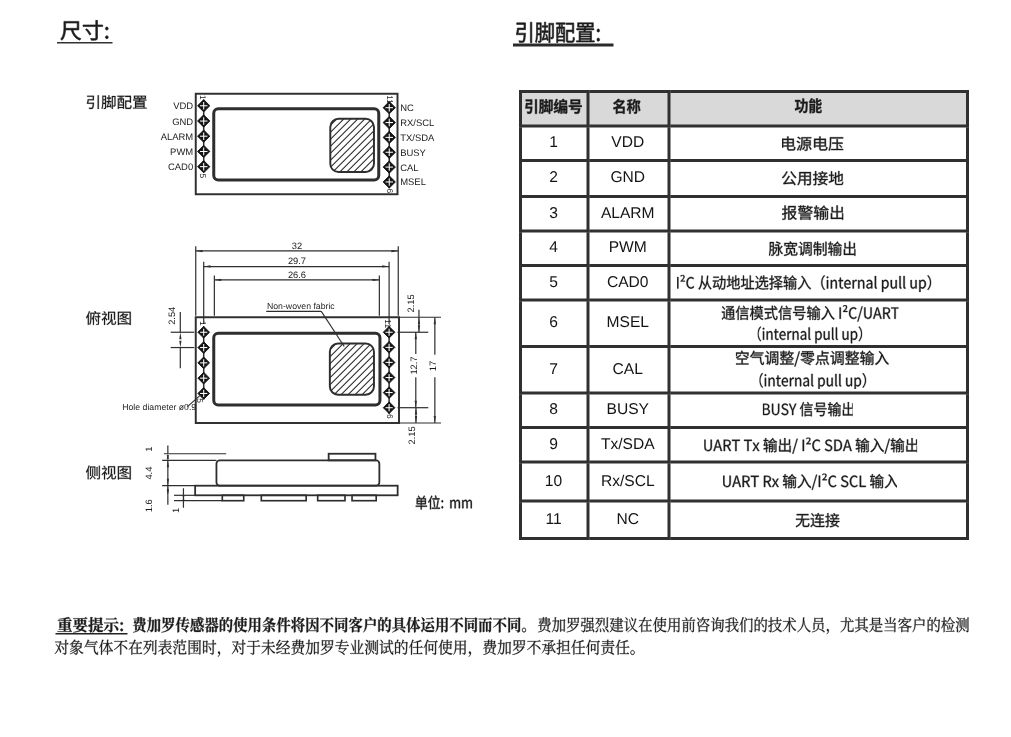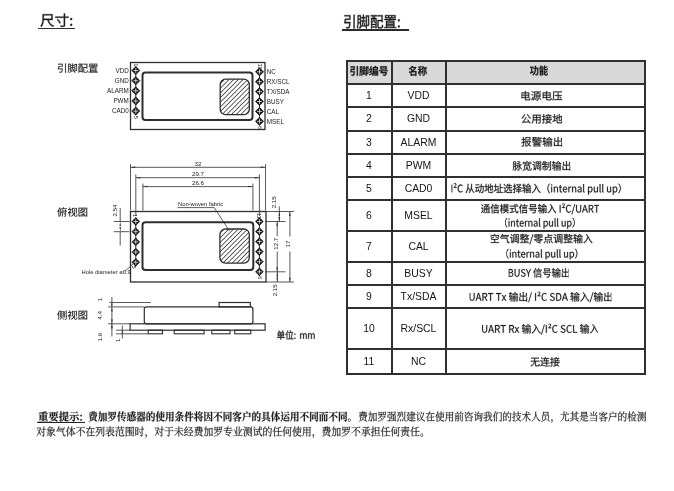--- a/index.html
+++ b/index.html
@@ -527,21 +527,21 @@
                   <use href="#a8f93" x="10406"></use>
                   <use href="#a5165" x="11406"></use>
                   <use href="#a2f" x="12406"></use>
                   <use href="#a8f93" x="12798"></use>
                   <use href="#a51fa" x="13798"></use>
                 </g>
               </svg>
             </div>
           </td>
         </tr>
-        <tr style="height:41px">
+        <tr style="height:26px">
           <td class="c1">10</td>
           <td class="c2">Rx/SCL</td>
           <td class="c3">
             <div class="fl" style="width:116.9px;transform:translate(-5.0px,0.6px)">
               <svg style="width:116.90px;height:11.70px" viewBox="0 0 116.90 11.70">
                 <g transform="translate(-0.96,9.11) scale(0.009767,-0.010350)" fill="#1c1c1c" stroke="#1c1c1c" stroke-width="24">
                   <use href="#a55"></use>
                   <use href="#a41" x="721"></use>
                   <use href="#a52" x="1329"></use>
                   <use href="#a54" x="1964"></use>

